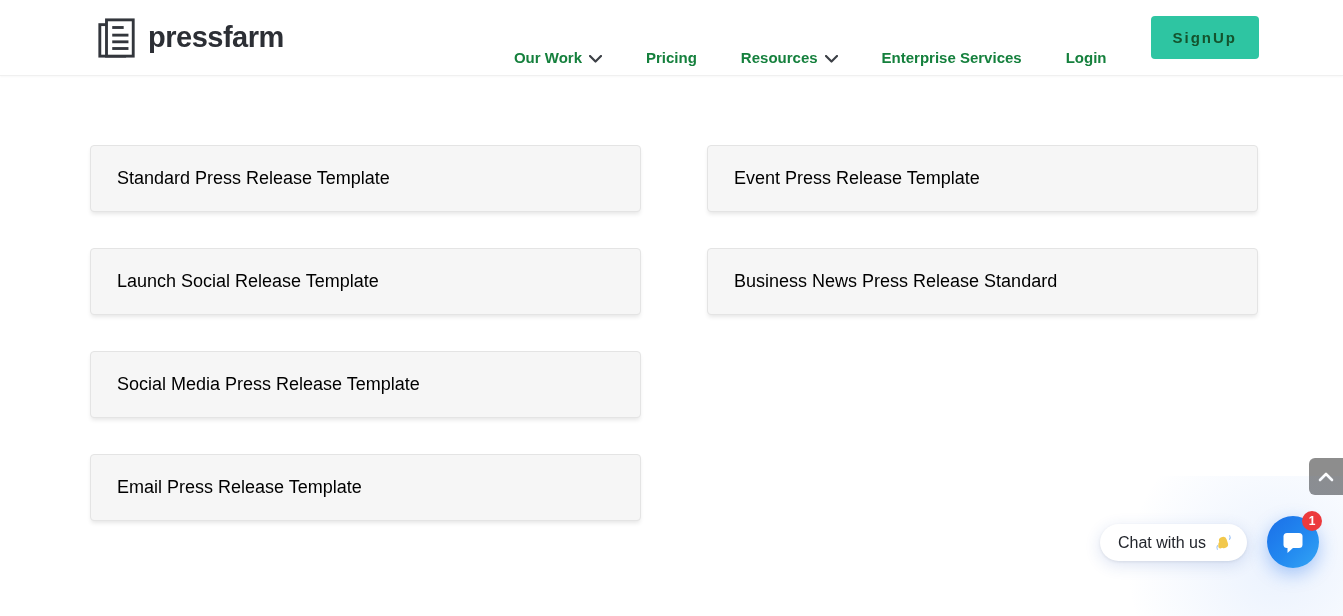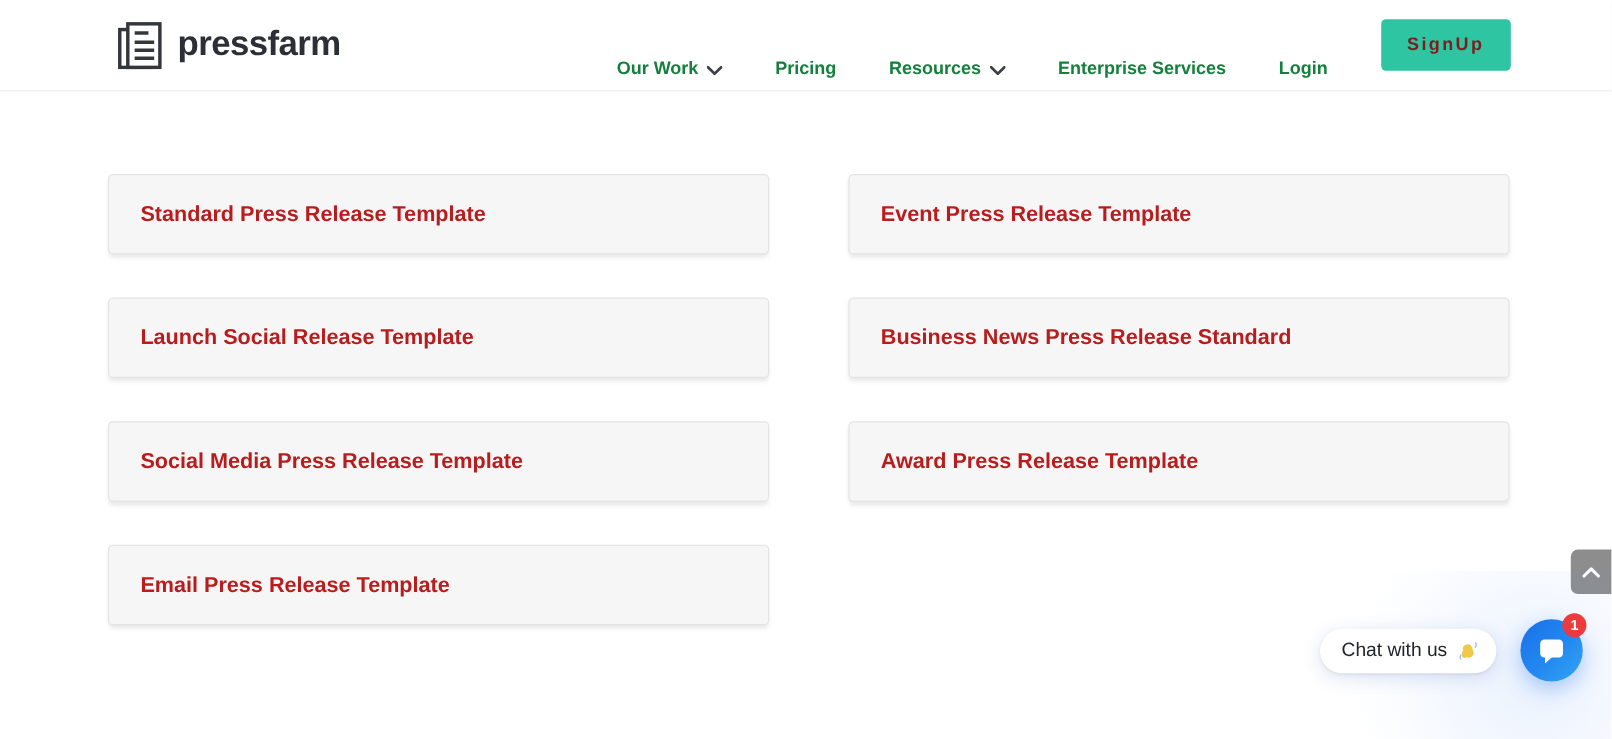--- a/index.html
+++ b/index.html
@@ -48,21 +48,21 @@
     font-weight: 700;
     color: #15803d;
     text-decoration: none;
     cursor: pointer;
     white-space: nowrap;
     margin-top: 40px;
   }
   .chev { display: inline-block; margin-top: 2px; }
   .signup-btn {
     background: #2ec5a2;
-    color: #7f1d1d;
+    color: #14532d;
     border: none;
     border-radius: 4px;
     font-family: "Liberation Sans", sans-serif;
     font-size: 15px;
     font-weight: 600;
     letter-spacing: 2px;
     padding: 13px 22px;
     cursor: pointer;
   }
 
@@ -85,22 +85,22 @@
     background: #f6f6f6;
     border: 1px solid #e4e4e4;
     border-radius: 4px;
     padding-left: 26px;
     box-shadow: 0 3px 4px -1px rgba(0,0,0,0.10);
     cursor: pointer;
     text-decoration: none;
   }
   .template-title {
     font-size: 18px;
-    font-weight: 700;
-    color: #b91c1c;
+    font-weight: 400;
+    color: #000000;
   }
 
   
   .scroll-top {
     position: absolute;
     right: 0;
     top: 458px;
     width: 34px;
     height: 37px;
     background: #8d8d8d;
@@ -231,23 +231,20 @@
       <span class="template-title">Email Press Release Template</span>
     </a>
   </div>
   <div class="templates-col">
     <a class="template-card">
       <span class="template-title">Event Press Release Template</span>
     </a>
     <a class="template-card">
       <span class="template-title">Business News Press Release Standard</span>
     </a>
-    <a class="template-card">
-      <span class="template-title">Award Press Release Template</span>
-    </a>
   </div>
 </main>
 
 <button class="scroll-top">
   <svg width="16" height="10" viewBox="0 0 16 10">
     <path d="M2 8 L8 2 L14 8" fill="none" stroke="#ffffff" stroke-width="2.6" stroke-linecap="round" stroke-linejoin="round"></path>
   </svg>
 </button>
 
 <div class="chat-area">

